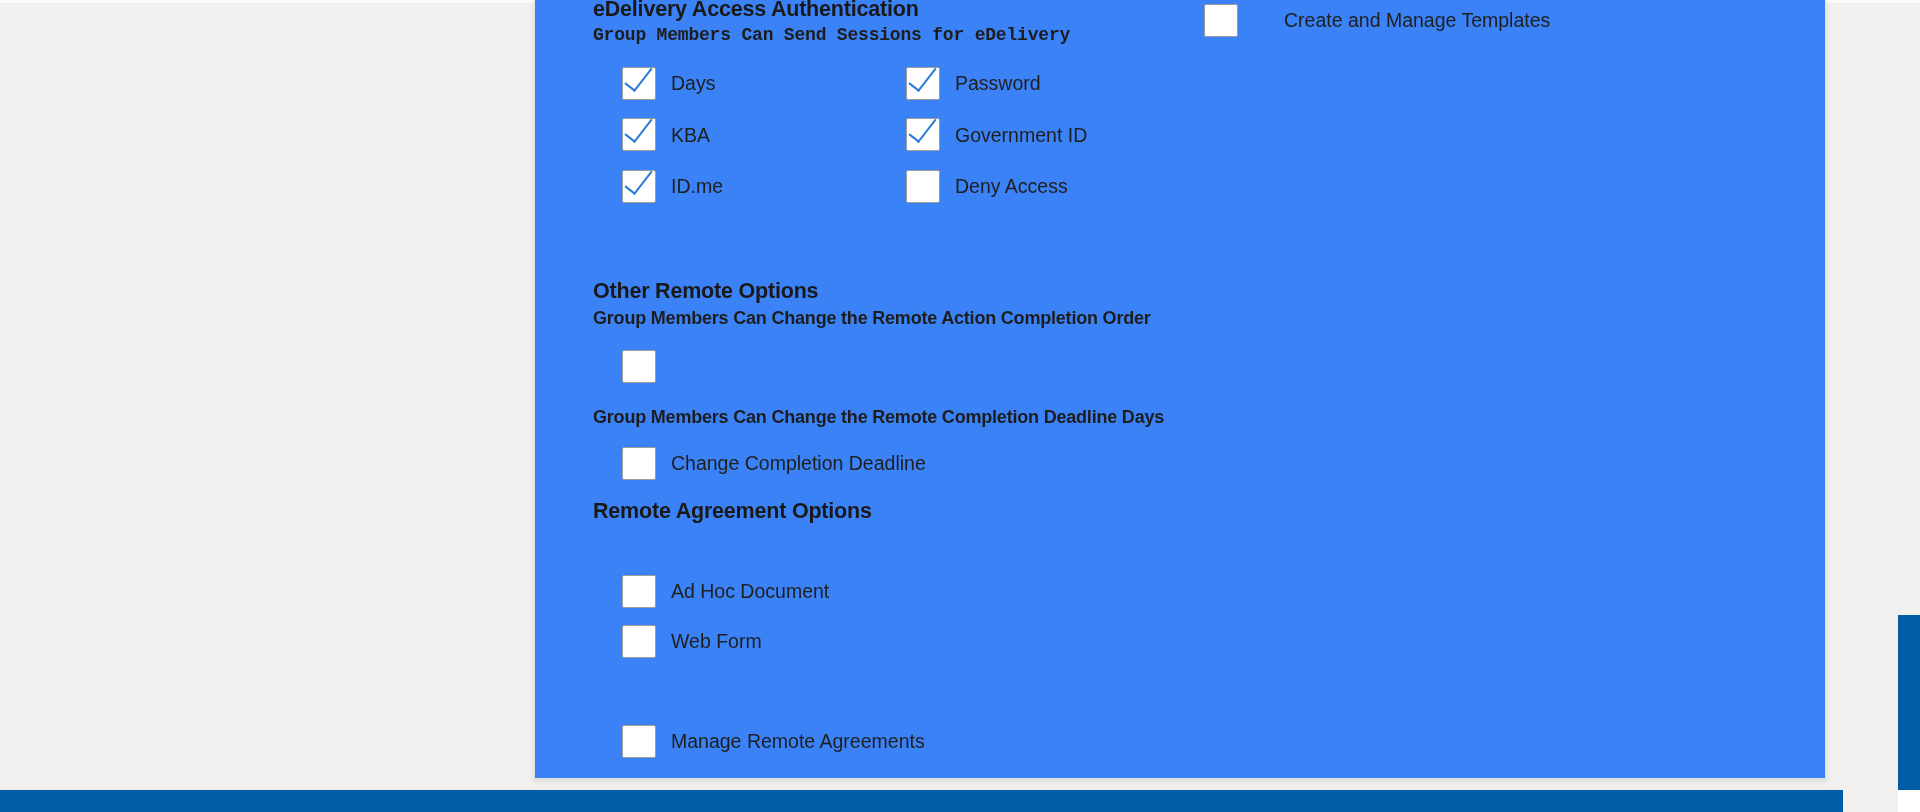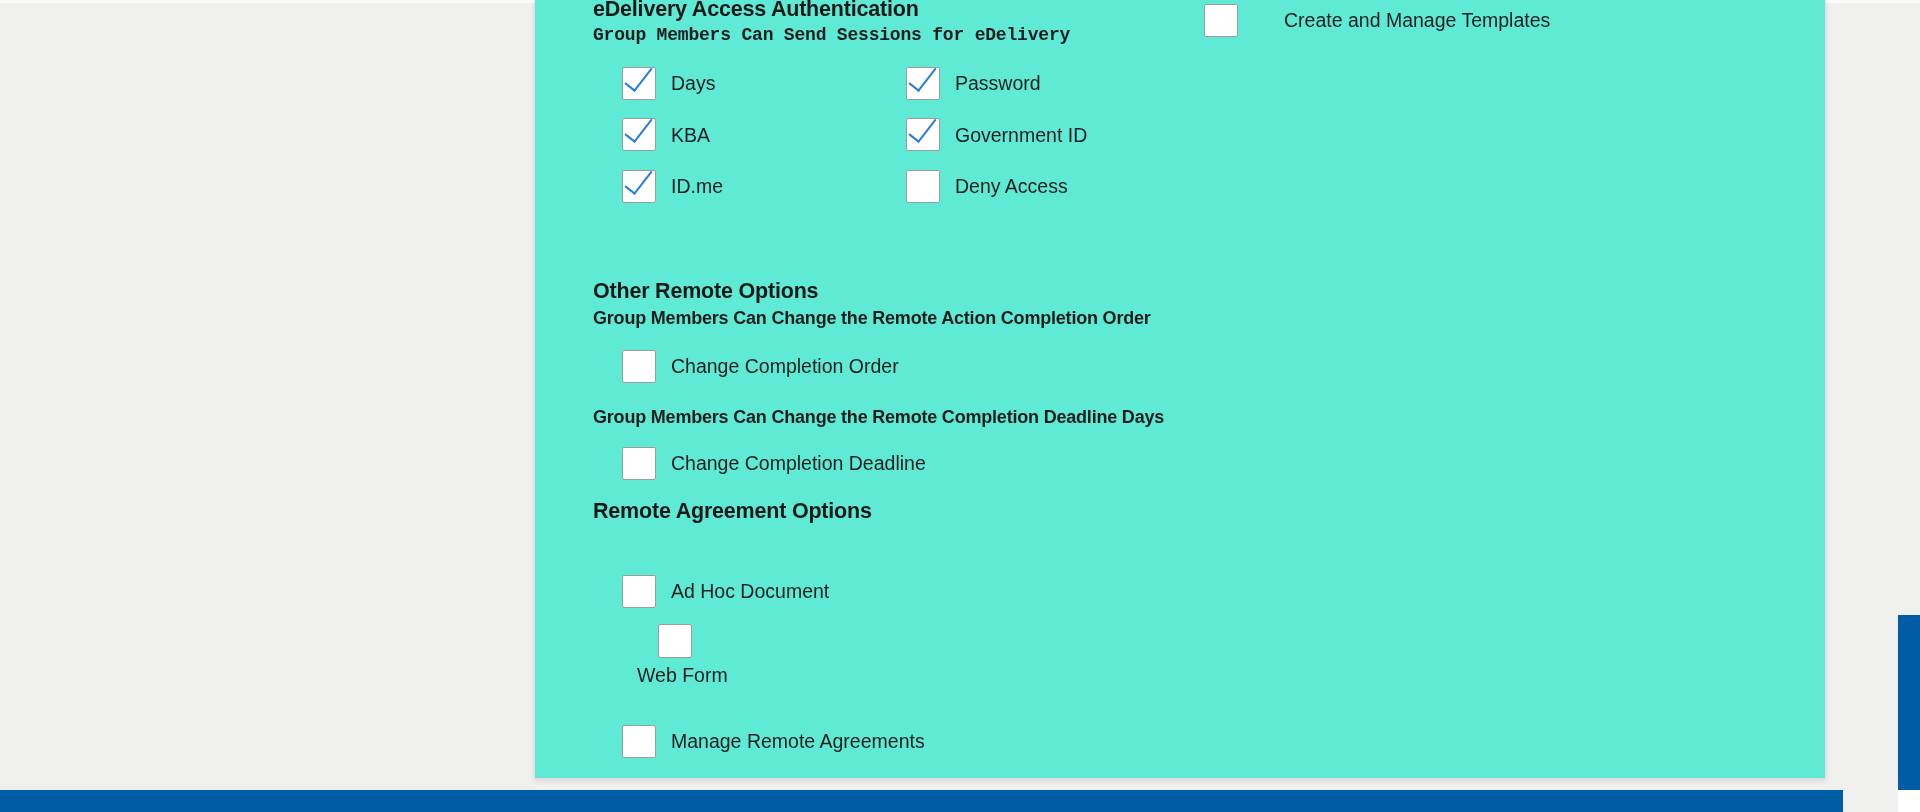--- a/index.html
+++ b/index.html
@@ -9,21 +9,21 @@
     background:#f0f0ef;
     position:relative;
     overflow:hidden;
   }
   .top-strip {
     position:absolute; left:0; top:0; width:1920px; height:3px;
     background:#fafafa;
   }
   .panel {
     position:absolute; left:534px; top:0; width:1292px; height:779px;
-    background:#5eead4;
+    background:#3b82f6;
     border-left:1px solid #e0e0e0;
     border-right:1px solid #e0e0e0;
     border-bottom:1px solid #dcdcdc;
     box-shadow:0 2px 5px rgba(0,0,0,0.10);
   }
   .sec-title {
     position:absolute; left:58px;
     font-size:21.5px; font-weight:700; color:#191919;
     letter-spacing:-0.2px; line-height:24px; white-space:nowrap;
   }
@@ -115,36 +115,35 @@
 
   <div class="cb-row abs-row" style="left:669px; top:3px;gap:31px;">
     <div class="cb" role="checkbox" aria-checked="false"></div>
     <span class="cb-label">Create and Manage Templates</span>
   </div>
 
   <div class="sec-title" style="top:279px;">Other Remote Options</div>
   <div class="sec-sub" style="top:308px;">Group Members Can Change the Remote Action Completion Order</div>
   <div class="cb-row abs-row" style="left:87px; top:349px;">
     <div class="cb" role="checkbox" aria-checked="false"></div>
-    <span class="cb-label">Change Completion Order</span>
   </div>
 
   <div class="sec-sub" style="top:407px;">Group Members Can Change the Remote Completion Deadline Days</div>
   <div class="cb-row abs-row" style="left:87px; top:446px;">
     <div class="cb" role="checkbox" aria-checked="false"></div>
     <span class="cb-label">Change Completion Deadline</span>
   </div>
 
   <div class="sec-title" style="top:499px;">Remote Agreement Options</div>
 
   <div class="cb-row abs-row" style="left:87px; top:574px;">
     <div class="cb" role="checkbox" aria-checked="false"></div>
     <span class="cb-label">Ad Hoc Document</span>
   </div>
-  <div class="cb-row abs-row" style="left:87px; top:624px;flex-direction:column;">
+  <div class="cb-row abs-row" style="left:87px; top:624px;">
     <div class="cb" role="checkbox" aria-checked="false"></div>
     <span class="cb-label">Web Form</span>
   </div>
   <div class="cb-row abs-row" style="left:87px; top:724px;">
     <div class="cb" role="checkbox" aria-checked="false"></div>
     <span class="cb-label">Manage Remote Agreements</span>
   </div>
 
 </div>
 

